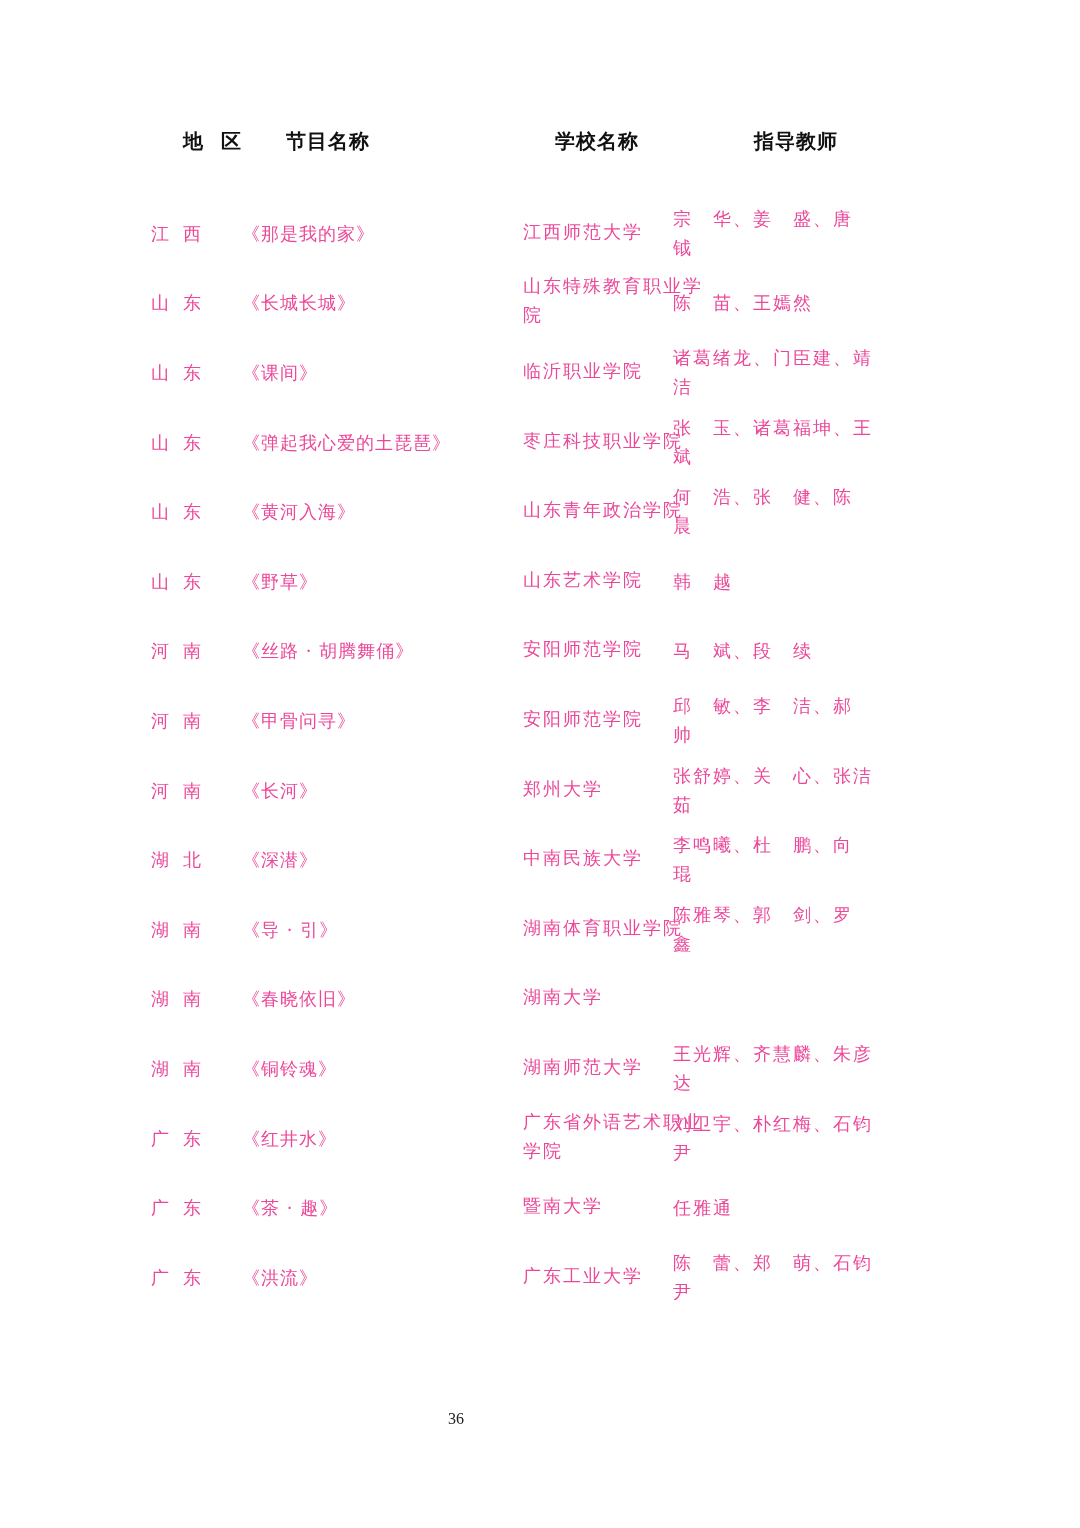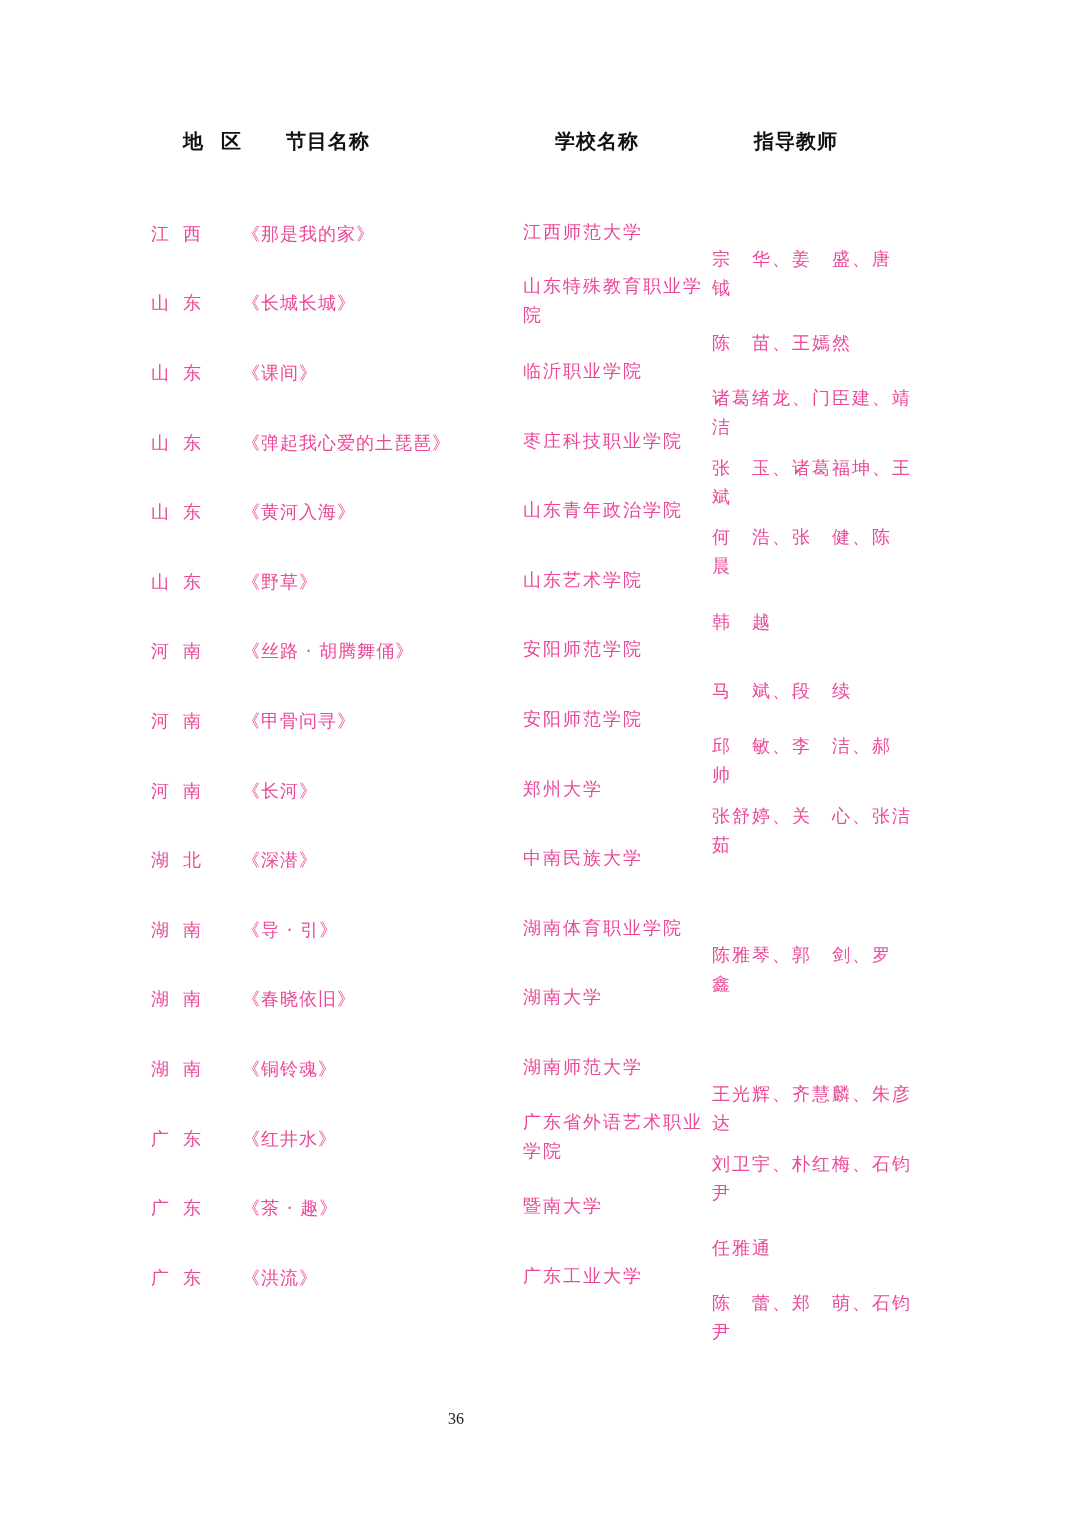--- a/index.html
+++ b/index.html
@@ -71,25 +71,24 @@
       letter-spacing: 1px;
     }
     .c-school {
       left: 523px;
       width: 188px;
       letter-spacing: 2px;
       word-break: break-all;
       font-family: Liberation Mono, monospace;
     }
     .c-teacher {
-      left: 712px;
+      left: 673px;
       width: 218px;
       letter-spacing: 2px;
       word-break: break-all;
-      margin-top: 40px;
     }
     .page-number {
       position: absolute;
       top: 1410px;
       left: 0;
       width: 912px;
       text-align: center;
       font-family: "Liberation Serif", "DejaVu Serif", serif;
       font-size: 16px;
       color: #222222;
@@ -159,20 +158,21 @@
     <div class="row">
       <span class="cell c-region">河南</span>
       <span class="cell c-program">《长河》</span>
       <span class="cell c-school">郑州大学</span>
       <span class="cell c-teacher">张舒婷、关　心、张洁茹</span>
     </div>
     <div class="row">
       <span class="cell c-region">湖北</span>
       <span class="cell c-program">《深潜》</span>
       <span class="cell c-school">中南民族大学</span>
+      <span class="cell c-teacher">李鸣曦、杜　鹏、向　琨</span>
     </div>
     <div class="row">
       <span class="cell c-region">湖南</span>
       <span class="cell c-program">《导 · 引》</span>
       <span class="cell c-school">湖南体育职业学院</span>
       <span class="cell c-teacher">陈雅琴、郭　剑、罗　鑫</span>
     </div>
     <div class="row">
       <span class="cell c-region">湖南</span>
       <span class="cell c-program">《春晓依旧》</span>

